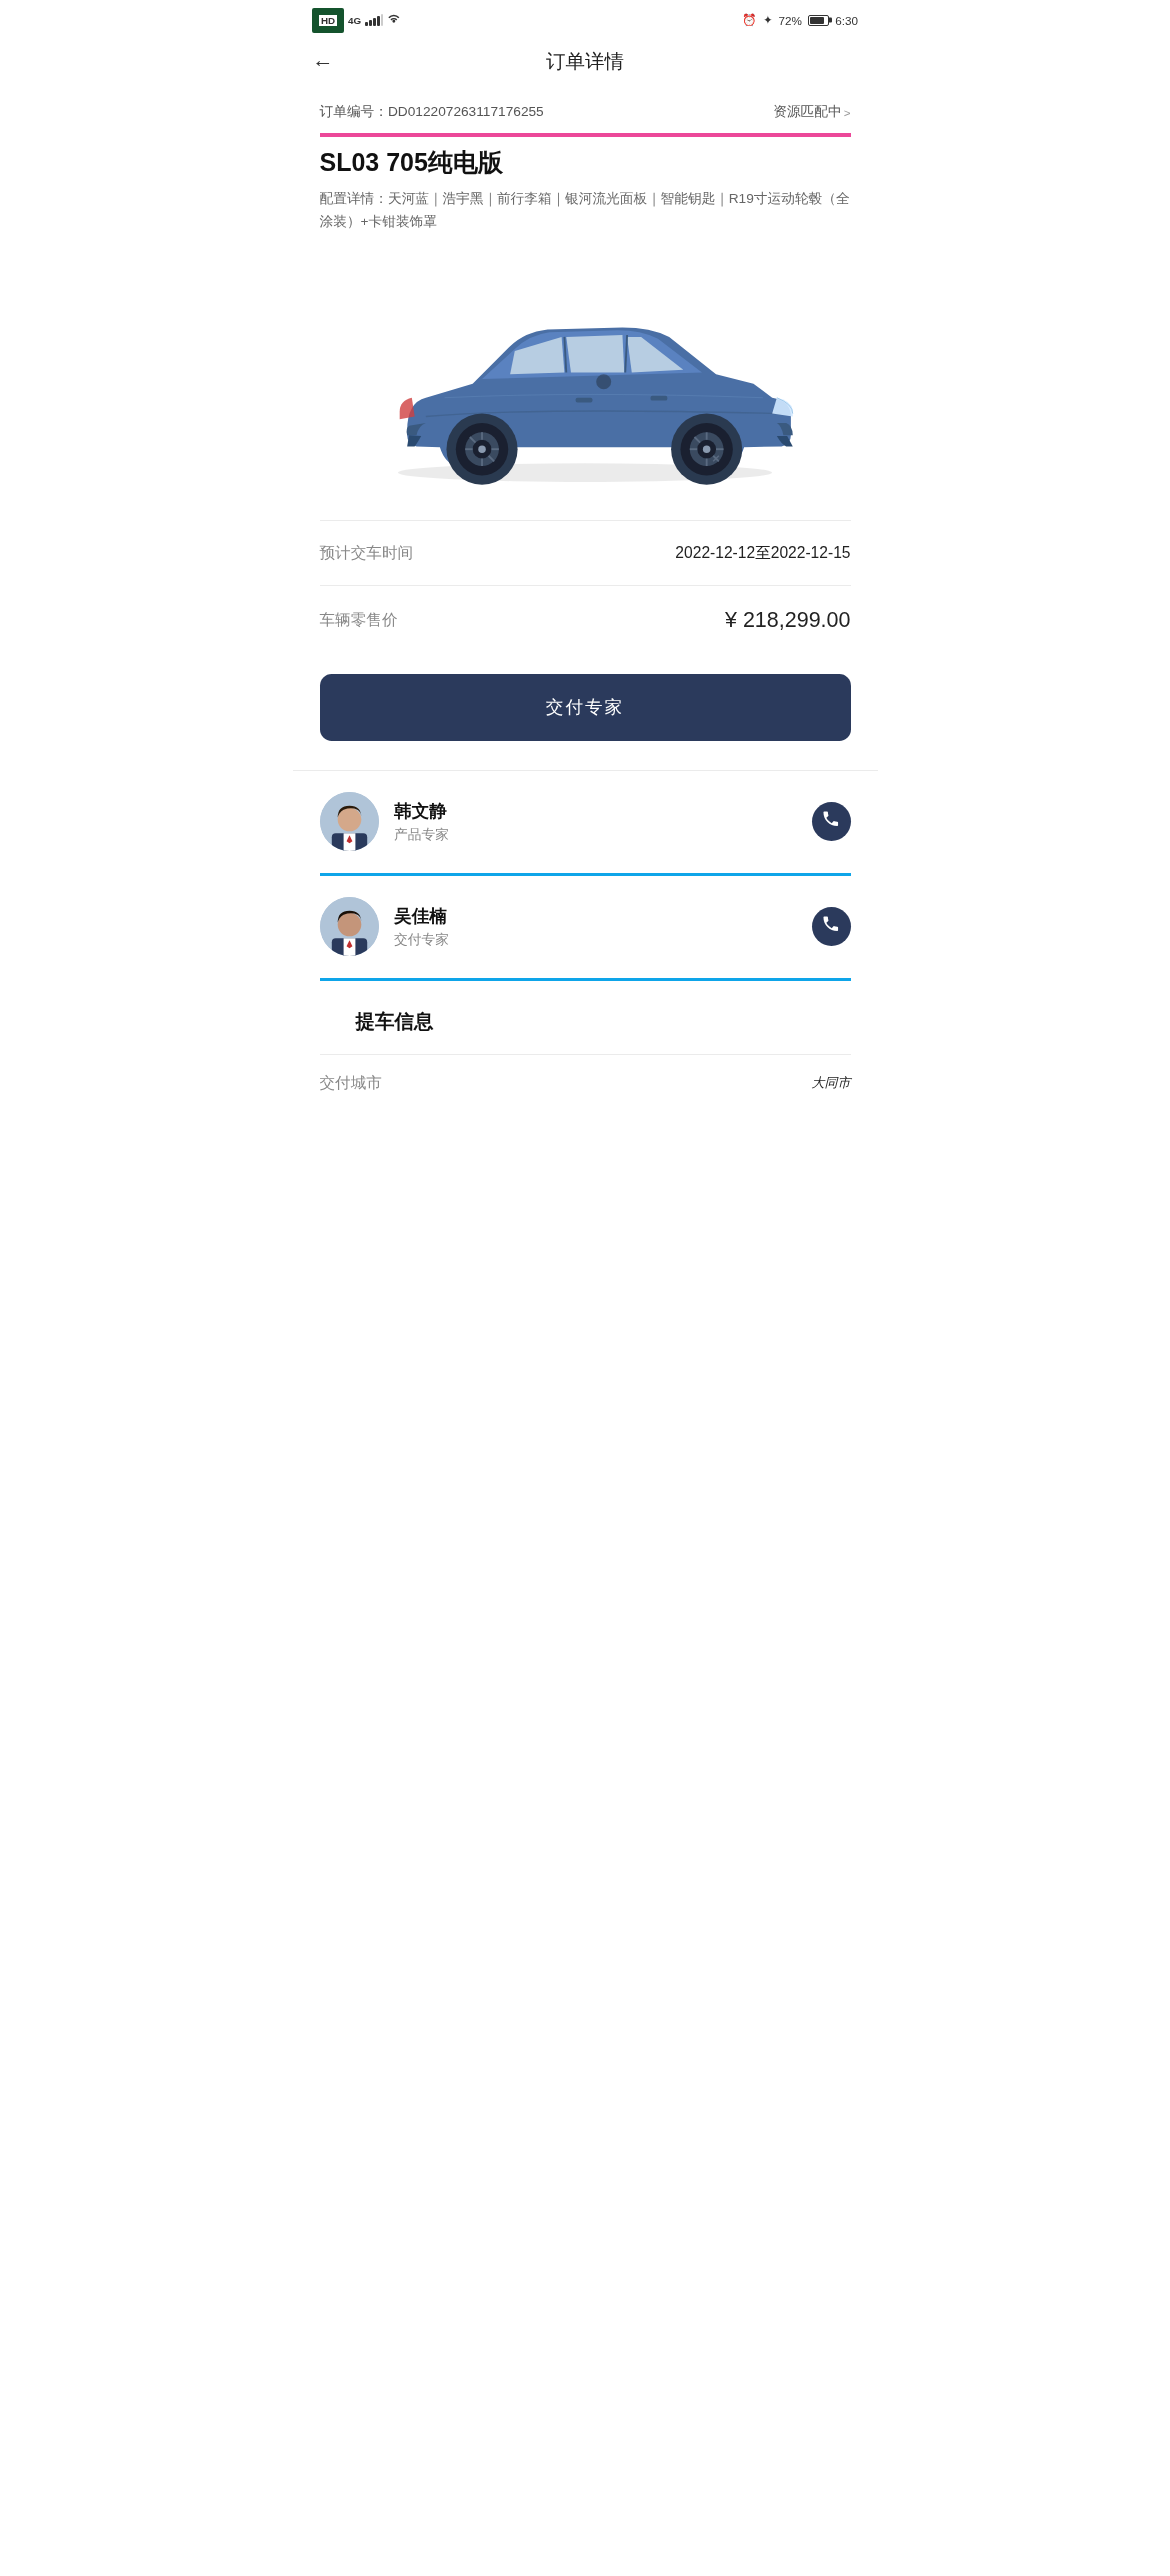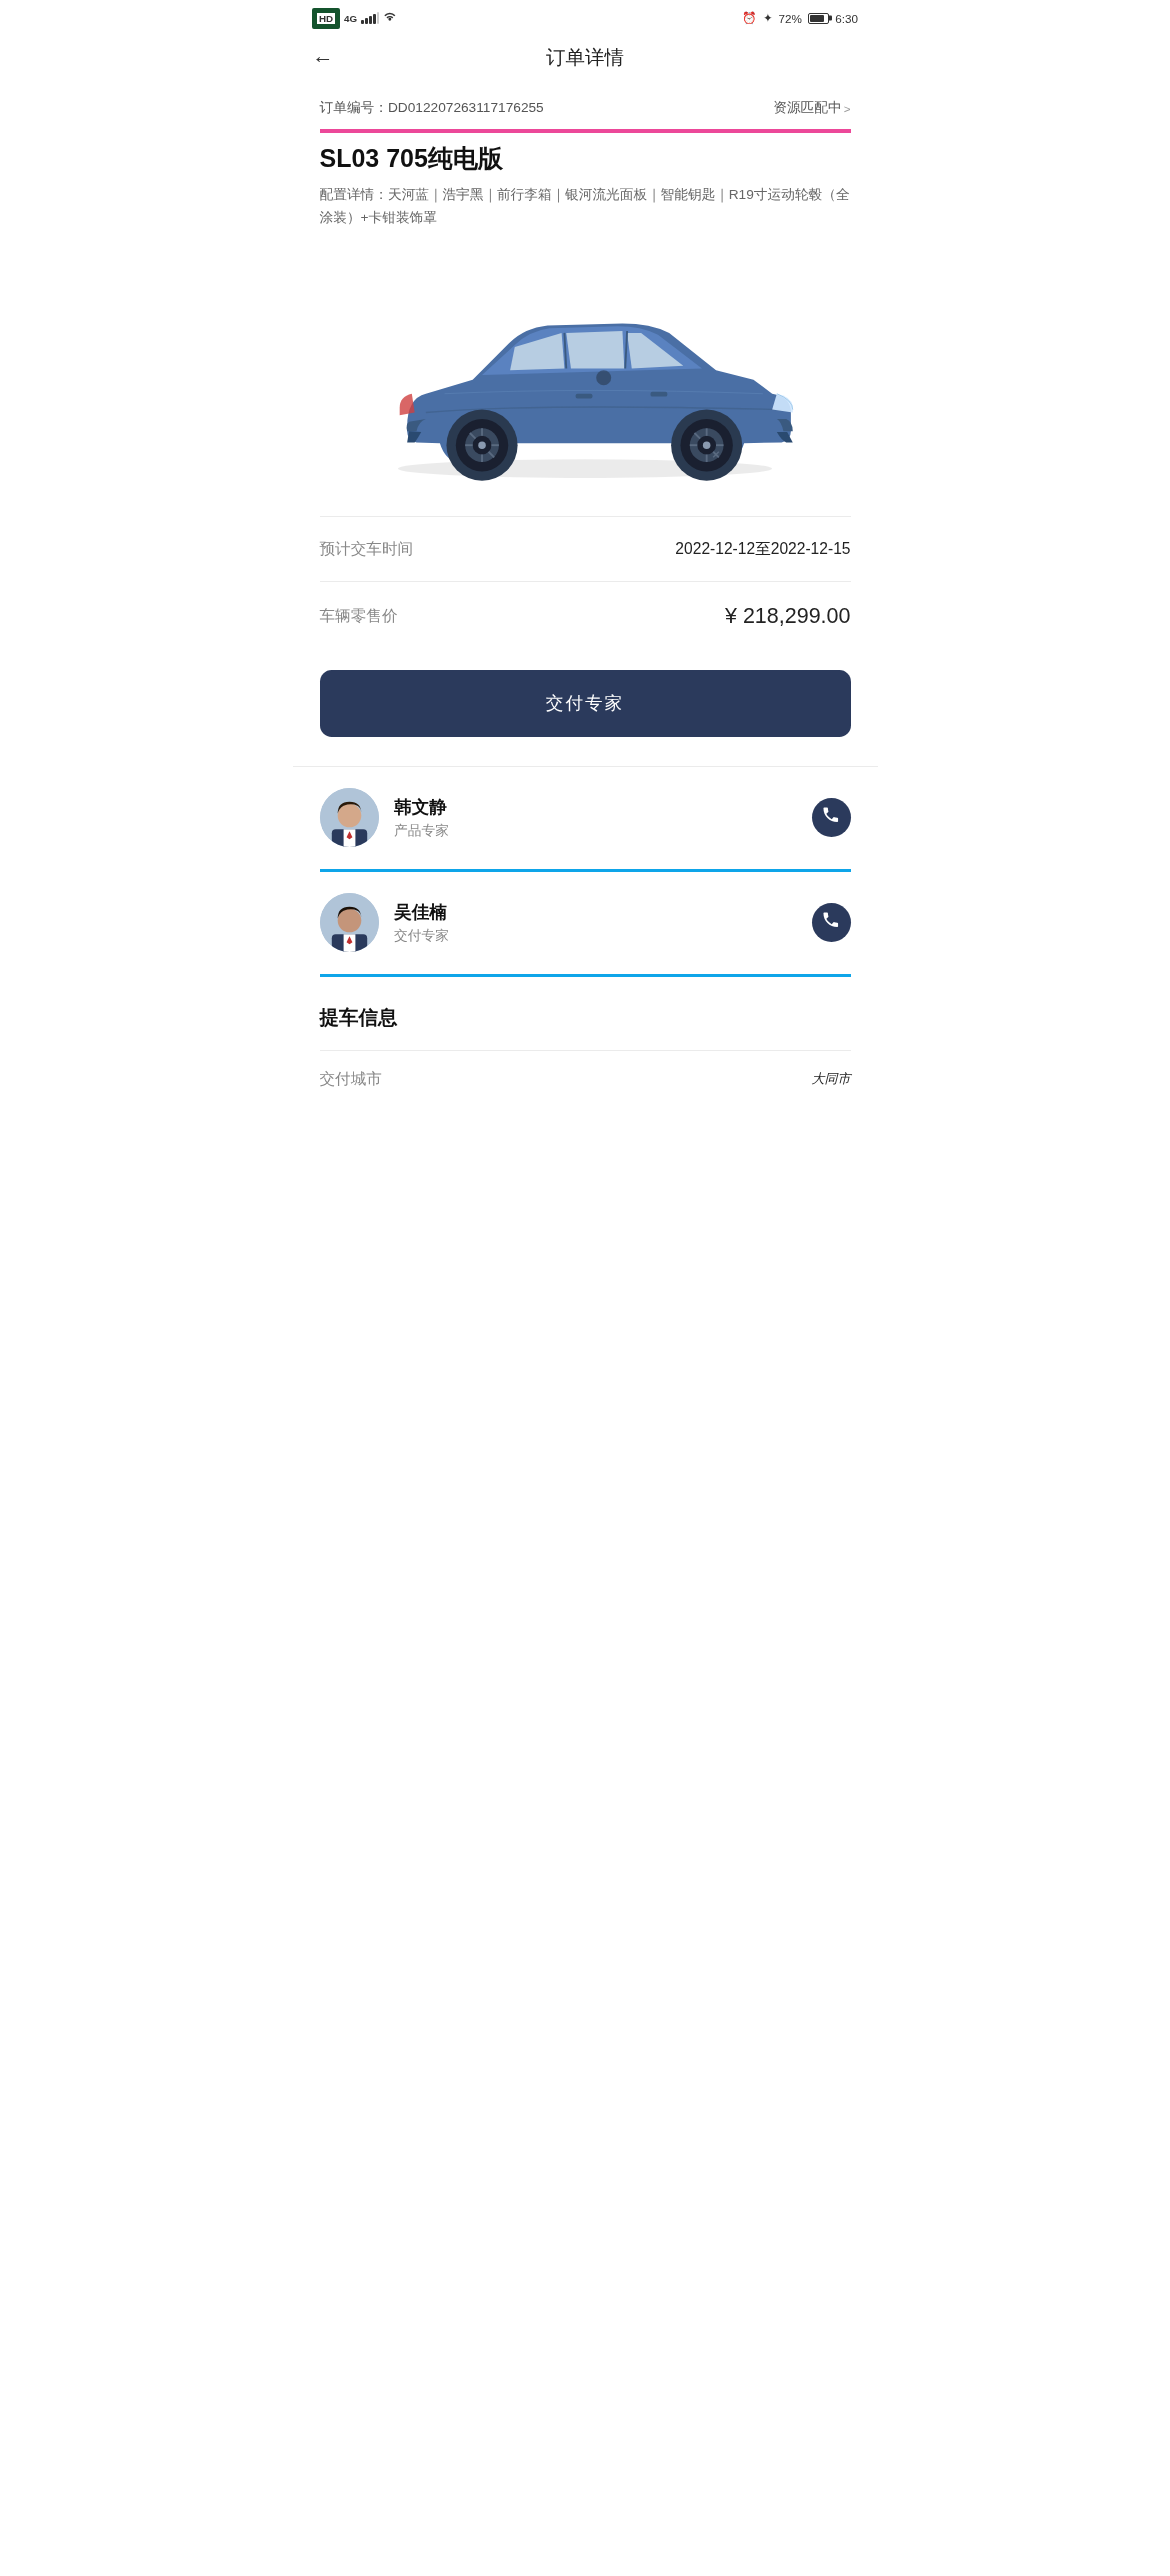--- a/index.html
+++ b/index.html
@@ -242,20 +242,21 @@
 
     
     .pickup-section {
       padding: 27px 27px 0;
     }
     .pickup-title {
       font-size: 19.5px;
       font-weight: 700;
       color: #111;
       margin-bottom: 19.5px;
+      margin-left: 36px;
     }
     .pickup-row {
       display: flex;
       justify-content: space-between;
       align-items: center;
       padding: 17.6px 0;
       border-top: 1px solid #ebebeb;
     }
     .pickup-label {
       font-size: 15.6px;
@@ -284,21 +285,21 @@
     .person-figure {
       width: 100%;
       height: 100%;
     }
   </style>
 </head>
 <body>
 
 <div class="status-bar">
   <div class="status-left">
-    <span style="font-size:9.8px;font-weight:bold;border:5px solid #14532d;padding:0 2px;border-radius:2px;">HD</span>
+    <span style="font-size:9.8px;font-weight:bold;border:7px solid #14532d;padding:0 2px;border-radius:2px;">HD</span>
     <span style="font-size:9.8px;font-weight:bold;">4G</span>
     <span class="signal-bars">
       <div class="signal-bar" style="height:3.9px;"></div>
       <div class="signal-bar" style="height:5.9px;"></div>
       <div class="signal-bar" style="height:7.8px;"></div>
       <div class="signal-bar" style="height:9.8px;"></div>
       <div class="signal-bar" style="height:11.7px;background:#ccc;"></div>
     </span>
     <span>
       <svg width="13.7" height="11.7" viewBox="0 0 14 12" fill="#333">

